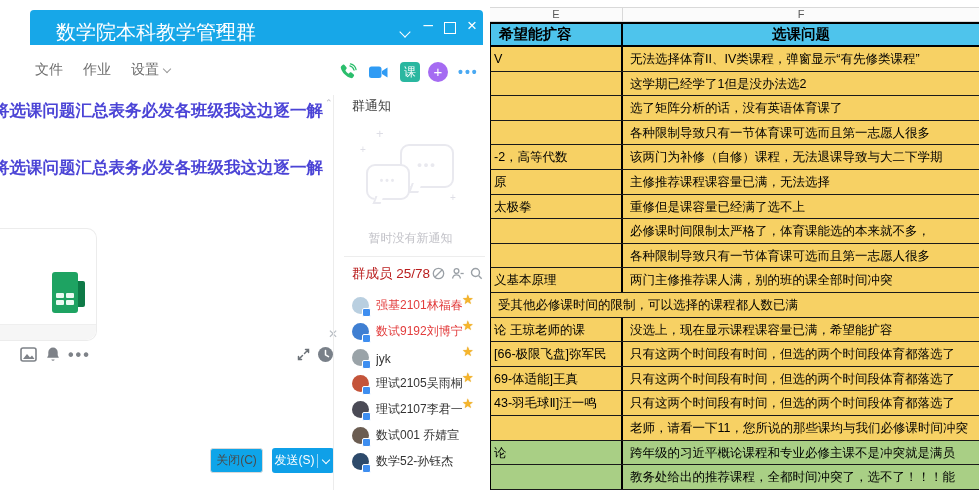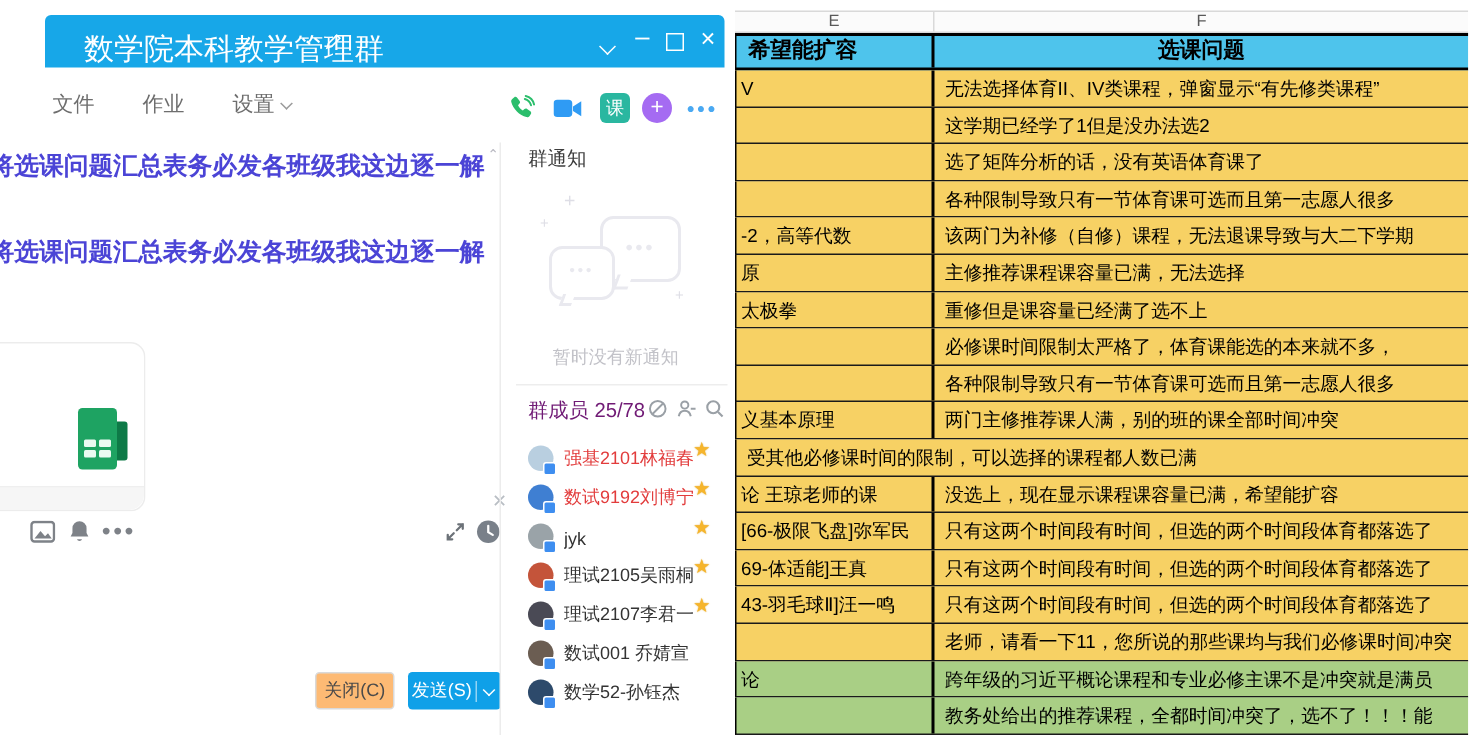--- a/index.html
+++ b/index.html
@@ -12,21 +12,21 @@
   .win-title{position:absolute;left:26px;top:9px;font-size:20px;color:#fff;white-space:nowrap;}
   .pencil{position:absolute;left:186px;top:11px;}
   .tb-report{position:absolute;right:112px;top:11px;font-size:12px;color:#fff;opacity:.65;margin-top:44px;}
   .tb-chev{position:absolute;right:74px;top:12px;color:#fff;}
   .chv{display:inline-block;width:7px;height:7px;border-right:1.6px solid currentColor;
        border-bottom:1.6px solid currentColor;transform:rotate(45deg);}
   .tb-min{position:absolute;right:50px;top:5px;font-size:17px;color:#fff;}
   .tb-max{position:absolute;right:27px;top:12px;width:10px;height:10px;border:1.5px solid #fff;}
   .tb-close{position:absolute;right:6px;top:6px;font-size:17px;color:#fff;}
 
-  .menu{position:absolute;left:35px;top:61px;display:flex;gap:32px;font-size:14px;color:#6e6e6e;}
+  .menu{position:absolute;left:35px;top:61px;display:flex;gap:20px;font-size:14px;color:#6e6e6e;}
   .menu .mi{display:flex;align-items:center;gap:5px;}
   .menu .chv{width:5px;height:5px;border-width:1.3px;margin-top:-3px;color:#9a9a9a;}
 
   .callbar{position:absolute;top:62px;left:0;height:24px;}
   .icon-abs{position:absolute;top:0;}
   .ke-badge{width:20px;height:20px;background:#2AB7A0;border-radius:4px;color:#fff;font-size:12px;
             text-align:center;line-height:20px;}
   .plus-badge{width:20px;height:20px;background:#A56BF2;border-radius:50%;color:#fff;font-size:15px;
             text-align:center;line-height:19px;}
   .bluedots{letter-spacing:2px;color:#4AA9F2;font-size:14px;font-weight:bold;line-height:20px;}
@@ -42,21 +42,21 @@
   .gsheet{position:absolute;left:52px;top:43px;width:28px;height:41px;}
   .gsheet .back{position:absolute;right:-5px;top:9px;width:10px;height:26px;background:#0E7A47;border-radius:2px;}
   .gsheet .front{position:absolute;left:0;top:0;width:26px;height:41px;background:#1EA362;border-radius:3px;}
   .gsheet .grid{position:absolute;left:4px;top:21px;width:18px;display:grid;
                 grid-template-columns:1fr 1fr;gap:2px;}
   .gsheet .grid i{display:block;height:5px;background:#eafaf1;border-radius:1px;}
 
   .chat-toolbar{position:absolute;left:0;top:346px;width:334px;height:20px;}
   .divider-x{position:absolute;left:328px;top:327px;font-size:12px;color:#b9bec4;}
 
-  .btn-close{position:absolute;left:210px;top:448px;width:53px;height:25px;background:#fdba74;
+  .btn-close{position:absolute;left:210px;top:448px;width:53px;height:25px;background:#0ea5e9;
              border:1px solid #d9d9d9;border-radius:3px;font-size:12px;color:#4a4a4a;
              line-height:23px;text-align:center;box-sizing:border-box;}
   .btn-send{position:absolute;left:272px;top:448px;width:62px;height:25px;background:#0FA0E8;
             border-radius:3px;color:#fff;font-size:12px;display:flex;align-items:center;box-sizing:border-box;}
   .btn-send .lbl{flex:1;text-align:center;}
   .btn-send .sep{width:1px;height:14px;background:rgba(255,255,255,.55);}
   .btn-send .dd{width:16px;text-align:center;}
   .btn-send .chv{width:5px;height:5px;border-width:1.4px;margin-bottom:2px;}
 
   
@@ -65,21 +65,21 @@
   .notice-title{position:absolute;left:18px;top:5px;font-size:13px;color:#3d3d3d;}
   .illus{position:absolute;left:28px;top:38px;width:100px;height:92px;color:#e6e6ee;}
   .bub{position:absolute;background:#fff;border:2px solid #e9e9ef;border-radius:9px;}
   .bub .dots{position:absolute;left:0;right:0;top:50%;transform:translateY(-60%);
              text-align:center;font-size:13px;letter-spacing:2px;color:#e9e9ef;font-weight:bold;}
   .tail{position:absolute;width:8px;height:8px;background:#fff;border-left:2px solid #e9e9ef;
         border-bottom:2px solid #e9e9ef;transform:skewX(-20deg);}
   .spark{position:absolute;font-size:13px;color:#dedee6;}
   .empty-text{position:absolute;left:0;top:138px;width:100%;text-align:center;font-size:12px;color:#c2c2c8;}
   .hline{position:absolute;left:10px;right:2px;top:164px;height:1px;background:#ededed;}
-  .members-title{position:absolute;left:18px;top:173px;font-size:13.5px;color:#701a75;}
+  .members-title{position:absolute;left:18px;top:173px;font-size:13.5px;color:#b91c1c;}
   .mh-icons{position:absolute;left:98px;top:174px;display:flex;gap:6px;color:#9aa0a6;}
   #member-list{position:absolute;left:18px;top:196px;width:135px;}
   .member{height:26px;display:flex;align-items:flex-end;position:relative;}
   .avatar{width:17px;height:17px;border-radius:50%;position:relative;flex:none;}
   .badge{position:absolute;right:-2px;bottom:-3px;width:7px;height:7px;background:#3E8EF0;
          border:1px solid #fff;border-radius:2px;}
   .mname{margin-left:7px;font-size:12px;color:#333;white-space:nowrap;overflow:hidden;max-width:86px;}
   .mname.red{color:#E23C3C;}
   .star{position:absolute;left:110px;top:4px;font-size:13px;color:#F6B52C;text-shadow:0 0 1px #d99a12;}
 

